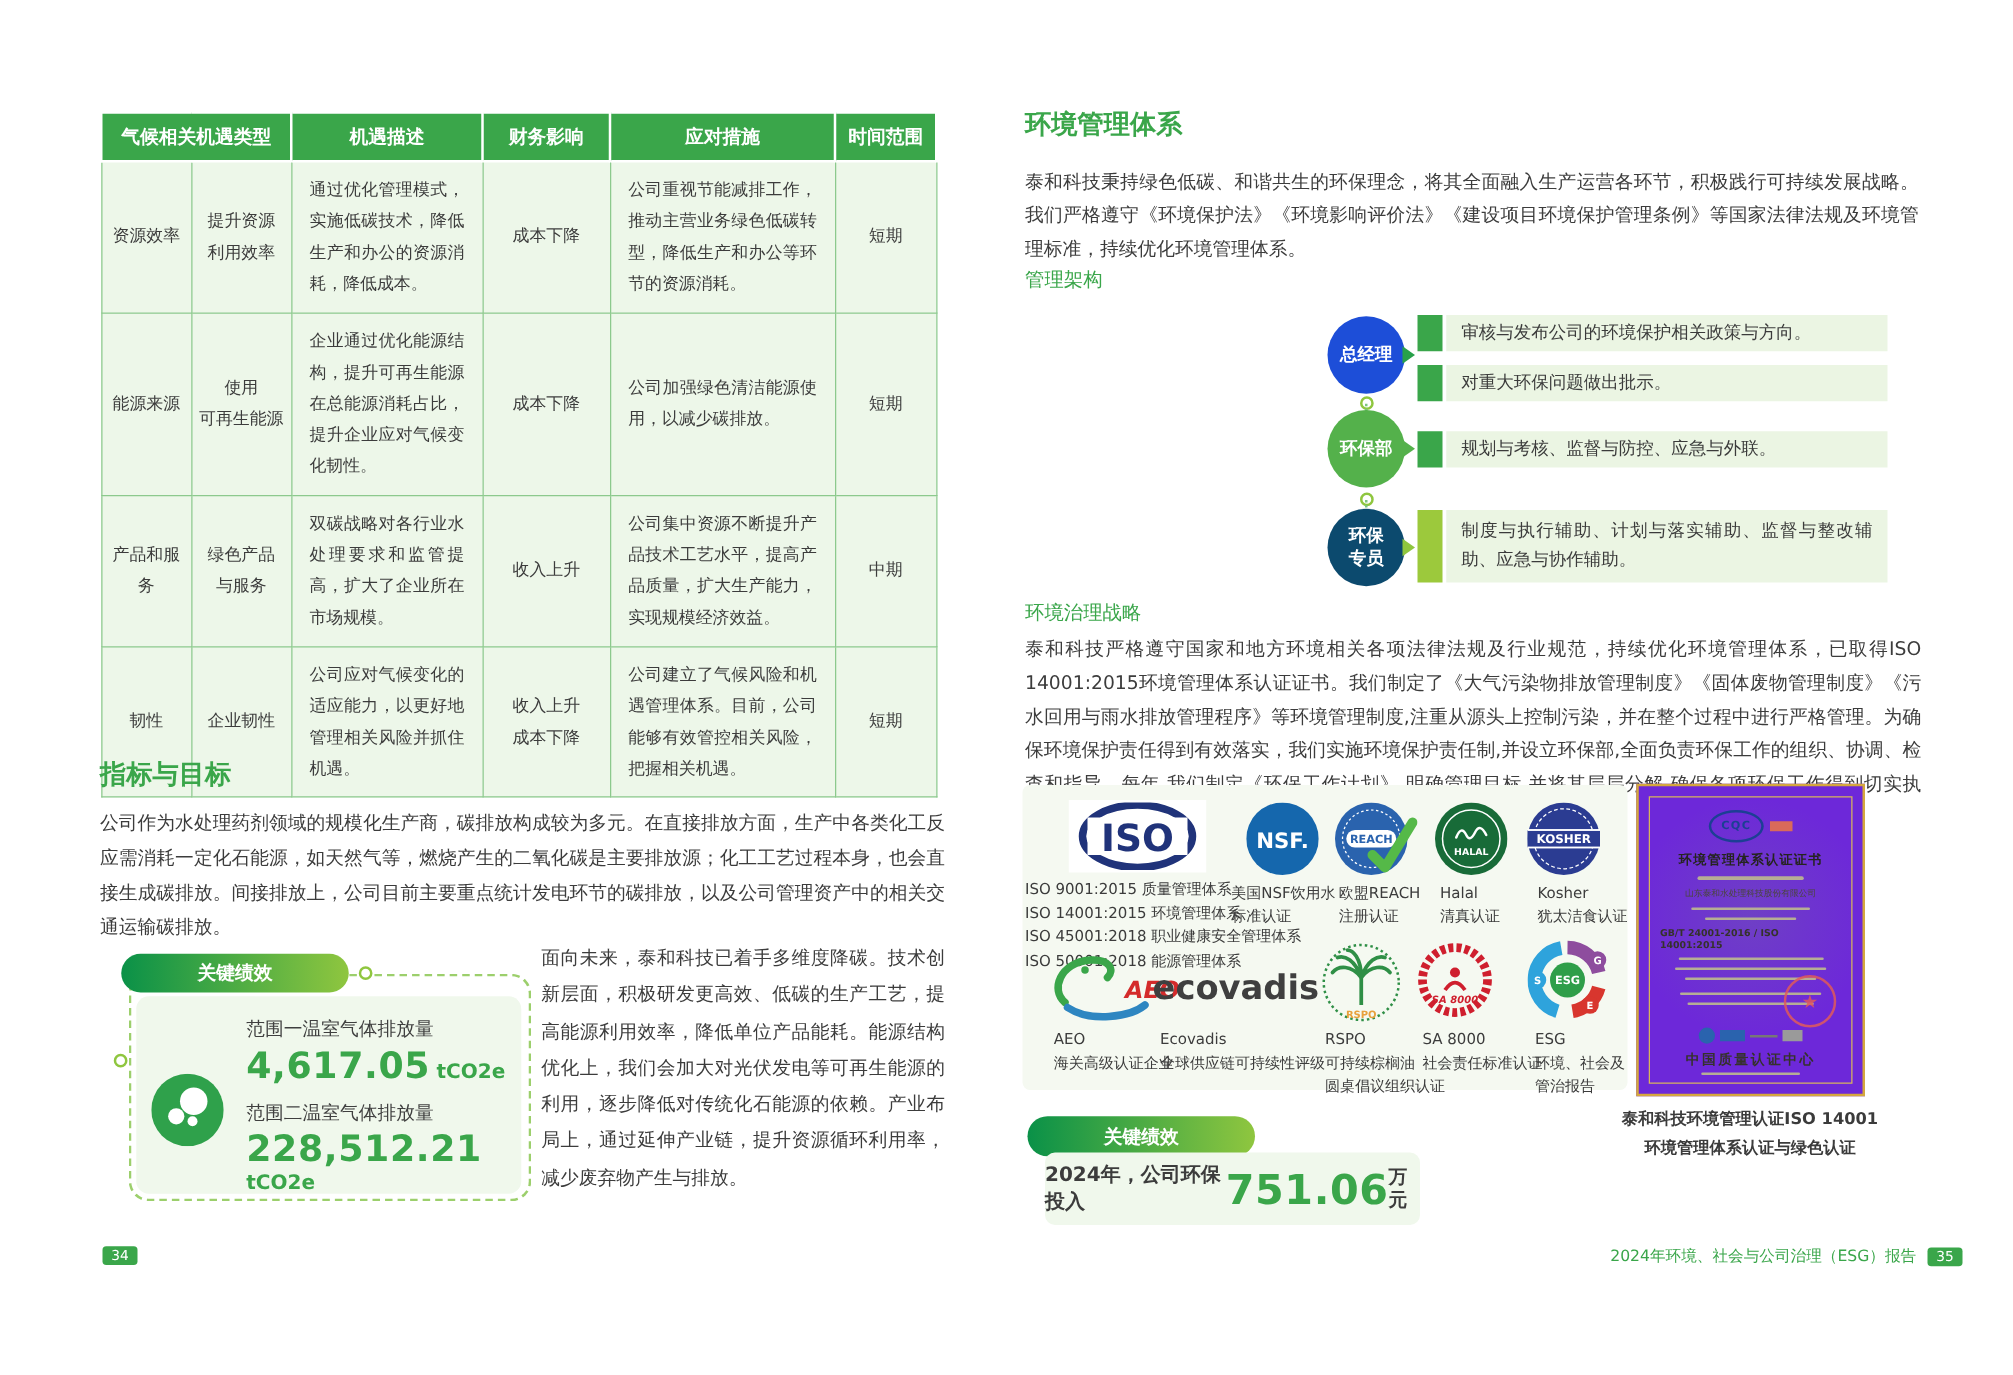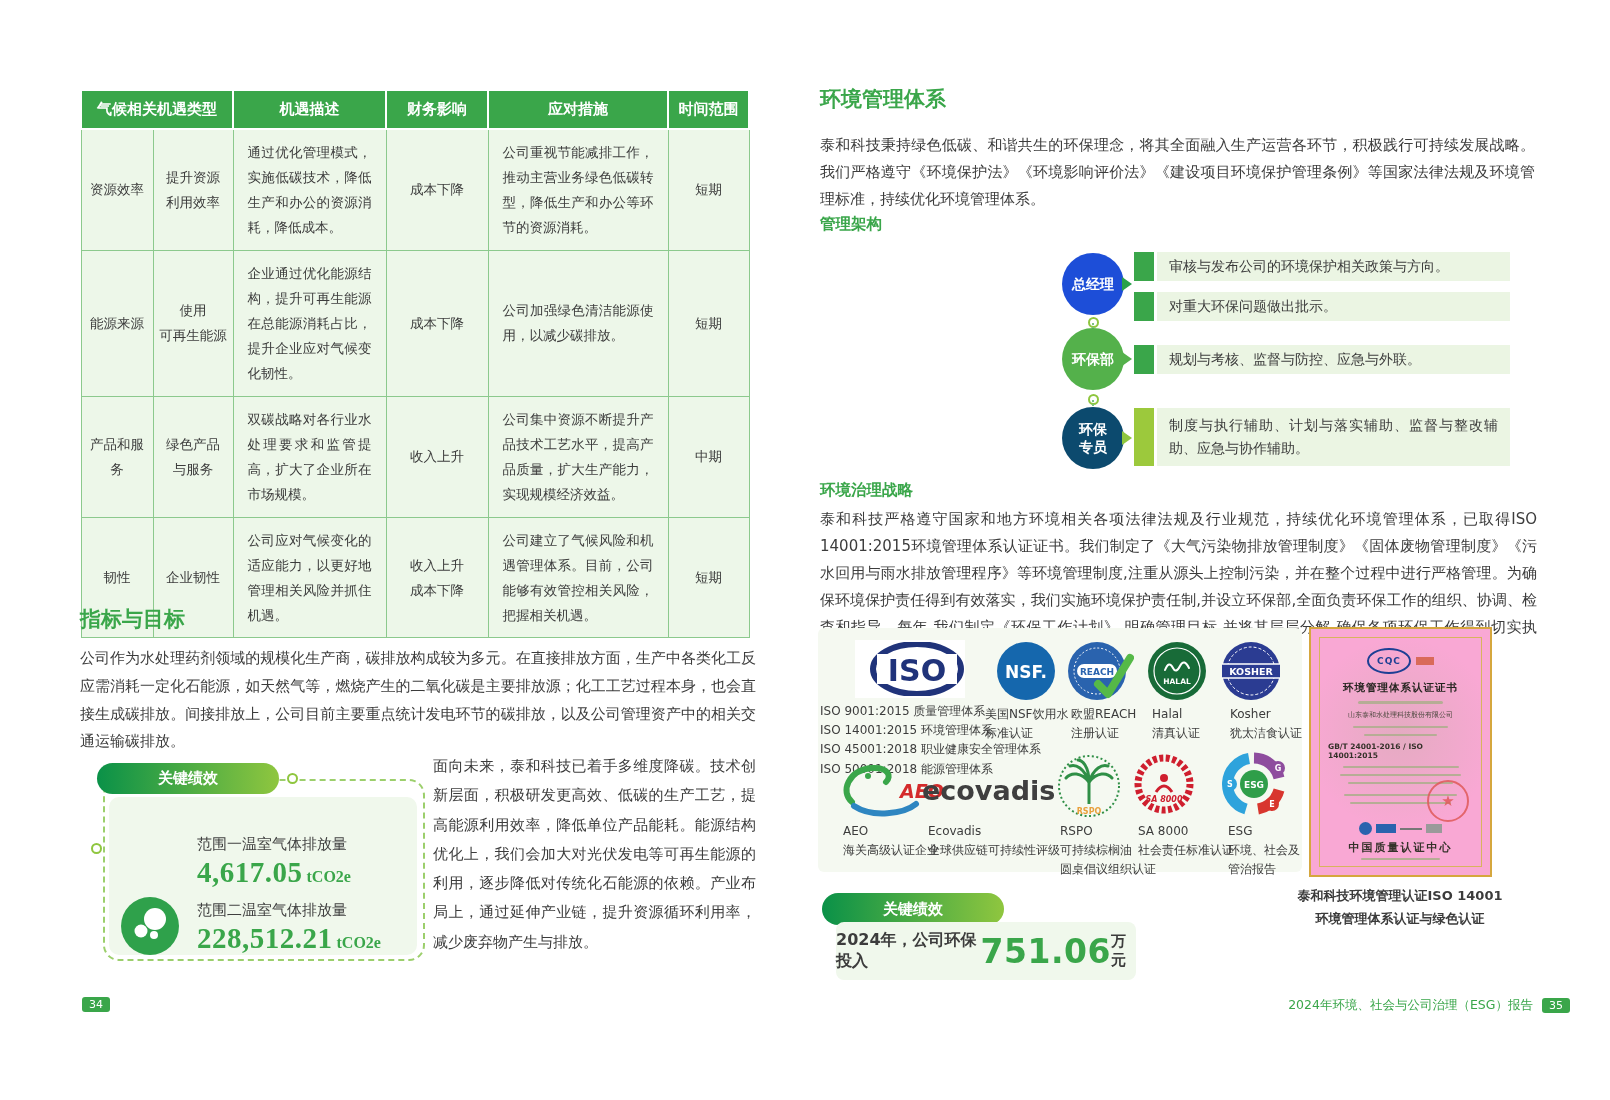--- a/index.html
+++ b/index.html
@@ -20,21 +20,21 @@
   }
   table.opp td{
     background:#edf7e9;border:1px solid #8cc98d;font-size:13.5px;
     line-height:1.85;vertical-align:middle;color:#3c3c3c;
   }
   td.cc{text-align:center;padding:6px 3px;}
   td.tx{text-align:justify;padding:10px 14px;}
 
   
   .h1{font-size:21px;font-weight:bold;color:#3aa64a;}
-  .h2{font-size:15.5px;font-weight:bold;color:#3aa64a;}
+  .h2{font-size:15.5px;font-weight:normal;color:#3aa64a;}
   .para{font-size:15px;line-height:1.85;color:#3c3c3c;}
 
   
   .kpi-tab{
     background:linear-gradient(90deg,#0a9148,#8fc63f);
     border-radius:16px;color:#fff;font-size:15px;font-weight:bold;
     display:flex;align-items:center;justify-content:center;
   }
   .kpi-dash{border:2px dashed #9ccf6c;border-radius:16px;}
   .kpi-box{background:#f0f8ec;border-radius:10px;}
@@ -55,21 +55,21 @@
   .duty .bar{flex:1;background:#ebf5e3;padding:3px 12px;font-size:14px;
     line-height:1.65;display:flex;align-items:center;color:#3b3b3b;text-align:justify;}
   .dotline{border-left:2px dotted #7cc47e;width:0;}
 
   
   .cap{font-size:12px;line-height:1.6;color:#3c3c3c;}
   .logo-panel{background:#f5f9f1;border-radius:6px;}
 
   
   .cert{
-    background:#f9a8d4;border:2px solid #d5a73e;box-sizing:border-box;
+    background:#6d28d9;border:2px solid #d5a73e;box-sizing:border-box;
     padding:8px;
   }
   .cert-inner{
     border:1px solid #d8b45c;height:100%;box-sizing:border-box;position:relative;
     display:flex;flex-direction:column;align-items:center;padding:10px 8px 6px;
     background:radial-gradient(circle at 50% 42%, rgba(120,185,95,.16), rgba(120,185,95,0) 62%);
   }
   .cqc-oval{
     border:2px solid #1c3f94;border-radius:50%;width:40px;height:22px;
     display:flex;align-items:center;justify-content:center;color:#1c3f94;
@@ -151,21 +151,21 @@
     </table>
 
   <div class="abs h1" style="left:80px;top:605px;">指标与目标</div>
   <div class="abs para justify" style="left:80px;top:645px;width:676px;">公司作为水处理药剂领域的规模化生产商，碳排放构成较为多元。在直接排放方面，生产中各类化工反应需消耗一定化石能源，如天然气等，燃烧产生的二氧化碳是主要排放源；化工工艺过程本身，也会直接生成碳排放。间接排放上，公司目前主要重点统计发电环节的碳排放，以及公司管理资产中的相关交通运输碳排放。</div>
 
   <div class="abs" style="left:95px;top:763px;width:340px;height:200px;">
     <div class="abs kpi-dash" style="left:8px;top:16px;width:318px;height:178px;"></div>
     <span class="abs ring" style="left:192px;top:10px;"></span>
     <span class="abs ring" style="left:-4px;top:80px;"></span>
     <div class="abs kpi-tab" style="left:2px;top:0;width:182px;height:31px;">关键绩效</div>
-    <div class="abs kpi-box" style="left:14px;top:34px;width:308px;height:158px;display:flex;align-items:flex-end;padding:0;font-family:Liberation Serif, serif;">
+    <div class="abs kpi-box" style="left:14px;top:34px;width:308px;height:158px;display:flex;align-items:center;padding:0;">
       <svg width="58" height="58" viewBox="0 0 58 58" style="margin:24px 0 0 12px;flex:0 0 58px;">
         <circle cx="29" cy="29" r="29" fill="#2fa14b"></circle>
         <circle cx="34" cy="22" r="11" fill="#ffffff"></circle>
         <circle cx="20" cy="34" r="6.5" fill="#ffffff"></circle>
         <circle cx="33" cy="38" r="4" fill="#ffffff"></circle>
       </svg>
       <div style="margin:16px 0 0 18px;">
         <div class="kpi-label">范围一温室气体排放量</div>
         <div style="margin-top:2px;"><span class="kpi-value">4,617.05</span> <span class="kpi-unit">tCO2e</span></div>
         <div class="kpi-label" style="margin-top:12px;">范围二温室气体排放量</div>
@@ -220,21 +220,21 @@
       <span class="sq" style="background:#9cc93c;"></span>
       <span class="bar" style="min-height:52px;">制度与执行辅助、计划与落实辅助、监督与整改辅助、应急与协作辅助。</span>
     </div>
   </div>
 
   <div class="abs h2" style="left:40px;top:480px;">环境治理战略</div>
   <div class="abs para justify" style="left:40px;top:506px;width:717px;line-height:1.8;">泰和科技严格遵守国家和地方环境相关各项法律法规及行业规范，持续优化环境管理体系，已取得ISO 14001:2015环境管理体系认证证书。我们制定了《大气污染物排放管理制度》《固体废物管理制度》《污水回用与雨水排放管理程序》等环境管理制度,注重从源头上控制污染，并在整个过程中进行严格管理。为确保环境保护责任得到有效落实，我们实施环境保护责任制,并设立环保部,全面负责环保工作的组织、协调、检查和指导。每年,我们制定《环保工作计划》,明确管理目标,并将其层层分解,确保各项环保工作得到切实执行。</div>
 
   <div class="abs logo-panel" style="left:38px;top:628px;width:484px;height:244px;"></div>
 
-  <div class="abs" style="left:75px;top:640px;width:110px;height:58px;background:#fff;display:flex;align-items:center;justify-content:flex-end;">
+  <div class="abs" style="left:75px;top:640px;width:110px;height:58px;background:#fff;display:flex;align-items:center;justify-content:center;">
     <svg width="96" height="54" viewBox="0 0 96 54">
       <ellipse cx="48" cy="27" rx="44" ry="25" fill="none" stroke="#20337a" stroke-width="6"></ellipse>
       <rect x="8" y="12" width="80" height="30" fill="#ffffff"></rect>
       <text x="48" y="39" text-anchor="middle" font-size="30" font-weight="bold" fill="#20337a">ISO</text>
     </svg>
   </div>
   <div class="abs cap pre" style="left:40px;top:702px;">ISO 9001:2015 质量管理体系
 ISO 14001:2015 环境管理体系
 ISO 45001:2018 职业健康安全管理体系
 ISO 50001:2018 能源管理体系</div>

